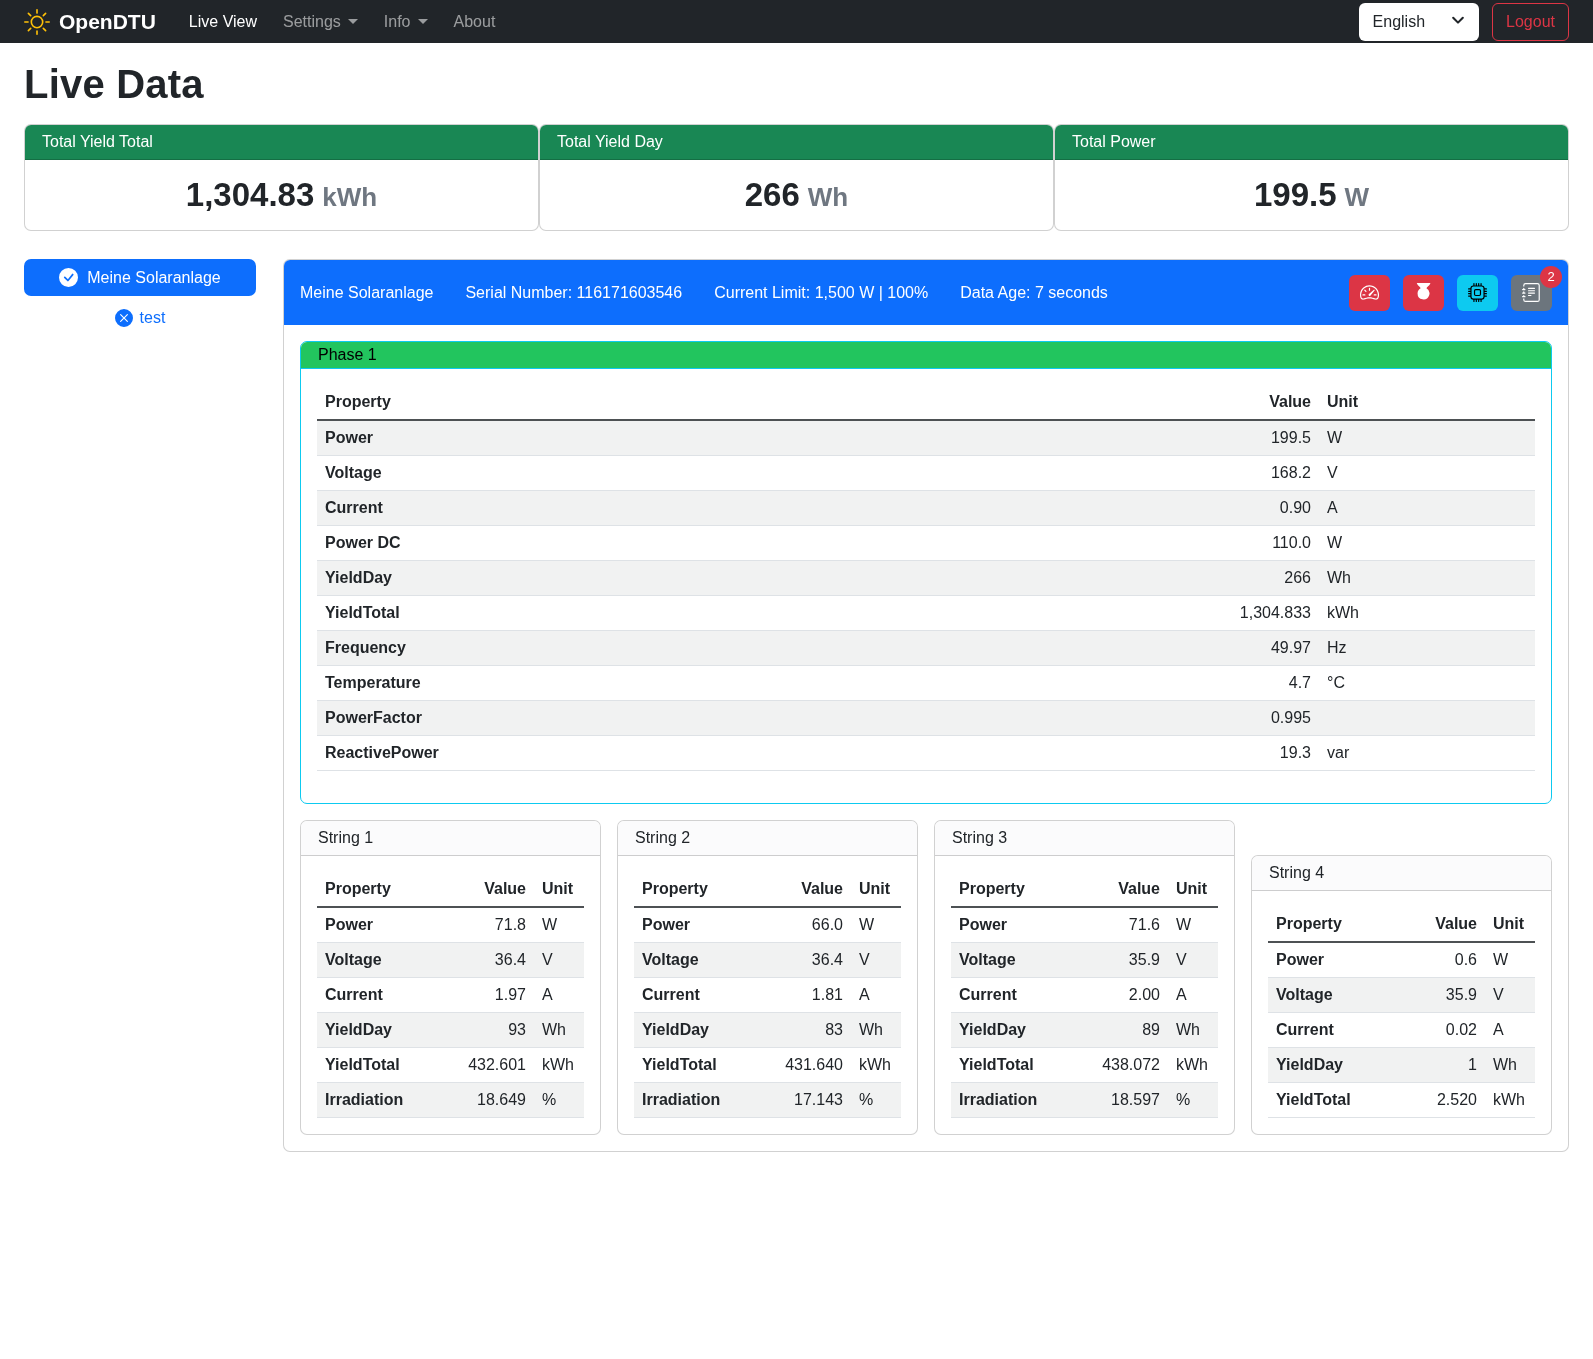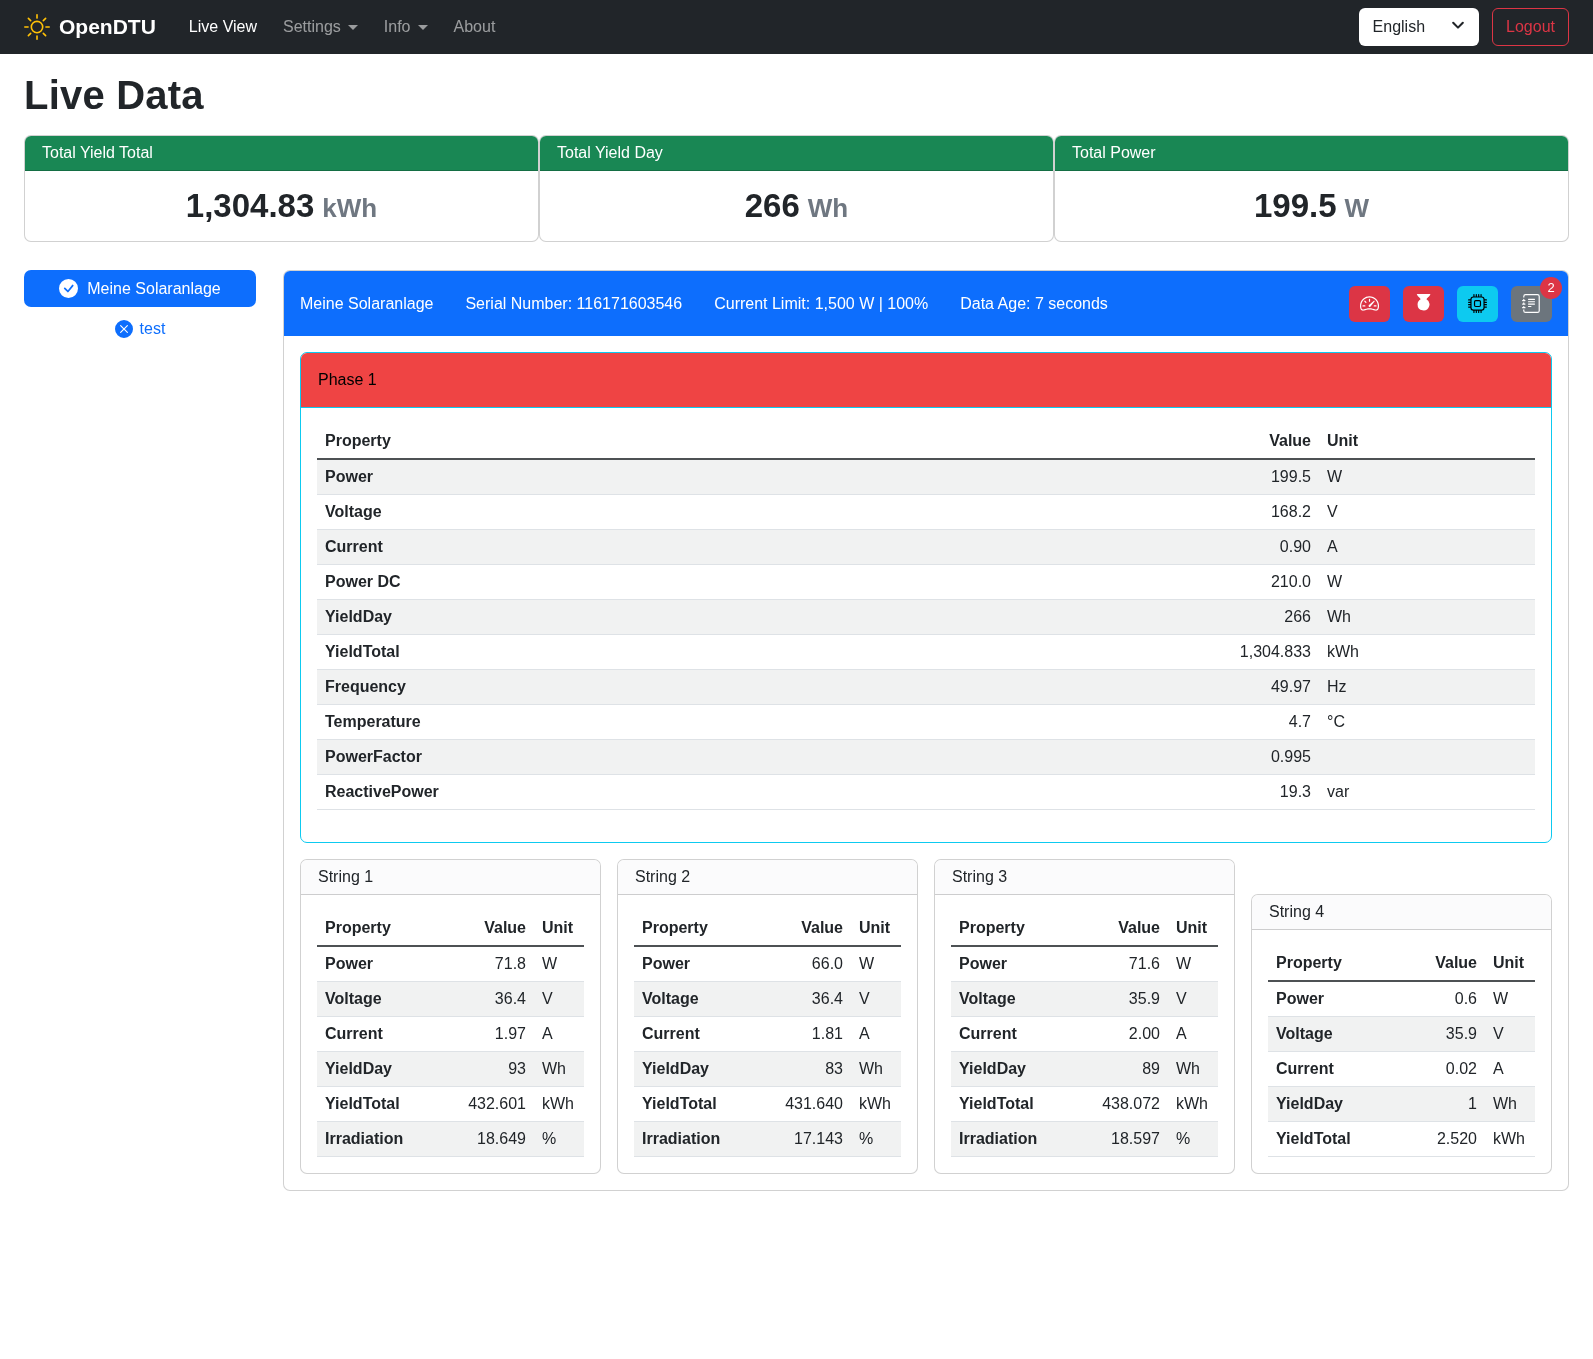--- a/index.html
+++ b/index.html
@@ -7,21 +7,21 @@
     margin: 0;
     background: #ffffff;
     color: #212529;
     font-family: "Liberation Sans", "DejaVu Sans", sans-serif;
     font-size: 16px;
   }
 
   
   .navbar {
     background: #212529;
-    height: 54px;
+    height: 43px;
     display: flex;
     align-items: center;
     padding: 0 24px;
   }
   .brand { display: flex; align-items: center; gap: 9px; color: #fff; font-size: 21px; font-weight: 700; cursor: pointer; }
   .brand svg { display: block; }
   .nav-links { display: flex; align-items: center; margin-left: 20px; }
   .nav-link {
     color: rgba(255,255,255,0.55);
     padding: 8px 13px;
@@ -118,21 +118,21 @@
     min-width: 22px; height: 22px;
     border-radius: 50%;
     font-size: 13px;
     display: flex; align-items: center; justify-content: center;
     padding: 0 4px;
   }
   .inverter-body { padding: 16px; }
 
   
   .phase-card { border: 1px solid #0dcaf0; border-radius: 7px; overflow: hidden; }
-  .phase-header { background: #ef4444; color: #000; padding: 18px 17px; border-bottom: 1px solid #0dcaf0; }
+  .phase-header { background: #22c55e; color: #000; padding: 4px 17px; border-bottom: 1px solid #0dcaf0; }
   .phase-body { padding: 16px; }
 
   
   table { width: 100%; border-collapse: collapse; font-size: 16px; margin-bottom: 16px; }
   th, td { padding: 8px; border-bottom: 1px solid #dee2e6; }
   thead th { border-bottom: 2px solid #4d5154; }
   th { text-align: left; font-weight: 700; }
   td { color: #212529; }
   .col-value { text-align: right; }
   .phase-table .col-value { width: 170px; }
@@ -306,21 +306,21 @@
                     <td class="col-value">168.2</td>
                     <td class="col-unit">V</td>
                   </tr>
                   <tr>
                     <th>Current</th>
                     <td class="col-value">0.90</td>
                     <td class="col-unit">A</td>
                   </tr>
                   <tr>
                     <th>Power DC</th>
-                    <td class="col-value">210.0</td>
+                    <td class="col-value">110.0</td>
                     <td class="col-unit">W</td>
                   </tr>
                   <tr>
                     <th>YieldDay</th>
                     <td class="col-value">266</td>
                     <td class="col-unit">Wh</td>
                   </tr>
                   <tr>
                     <th>YieldTotal</th>
                     <td class="col-value">1,304.833</td>

